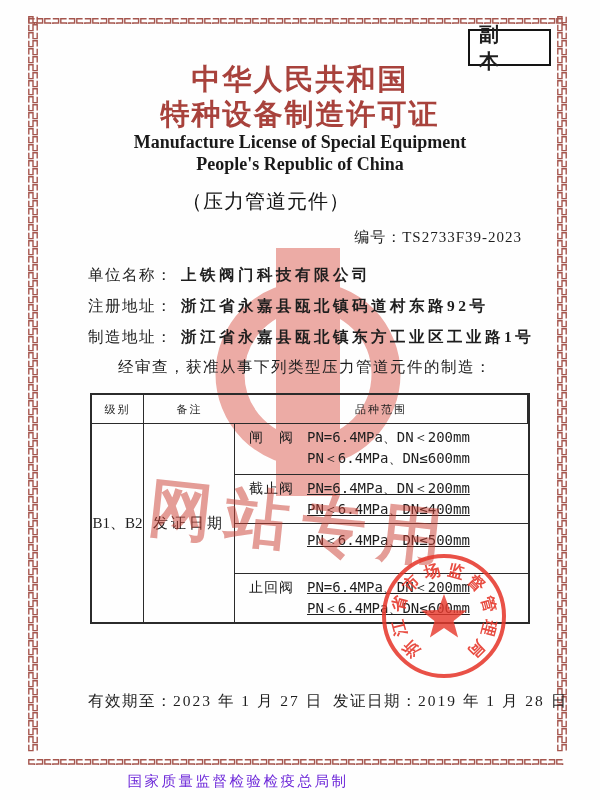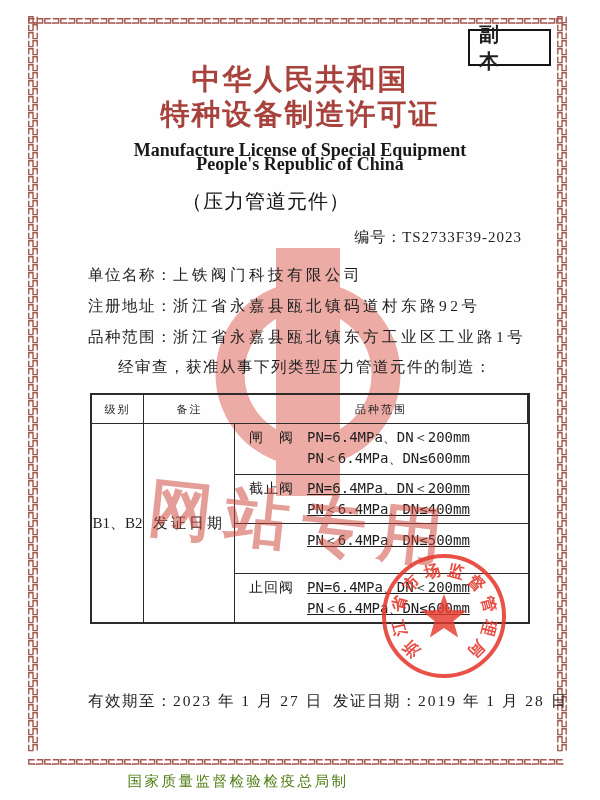--- a/index.html
+++ b/index.html
@@ -20,27 +20,27 @@
     left:468px; top:29px; width:70px; height:33px;
     border:2px solid #141414; display:flex; align-items:center; justify-content:center;
     font-size:20px; font-weight:bold; letter-spacing:9px; padding-left:9px;
     background:rgba(255,255,255,.6);
   }
   .title-cn{left:0; width:600px; text-align:center; color:#a8423c;
     font-family:Liberation Sans, sans-serif;
     font-weight:bold; font-size:29px; letter-spacing:2px;}
   #title1{top:60px;} #title2{top:95px;}
   .title-en{left:0; width:600px; text-align:center; font-weight:bold; font-size:18px; color:#191919;}
-  #en1{top:132px;margin-top:8px;} #en2{top:154px;}
+  #en1{top:132px;} #en2{top:154px;}
   .subtitle{left:0; width:532px; top:188px; text-align:center; font-size:20px; letter-spacing:1px; color:#111;}
   .license-no{top:228px; right:78px; font-size:15px; letter-spacing:1px;}
 
   .field{left:88px; font-size:15.5px; white-space:nowrap;}
-  .field .lab{letter-spacing:1.5px; }
-  .field .val{letter-spacing:3.5px;}
+  .field .lab{letter-spacing:1.5px; margin-right:8px;}
+  .field .val{letter-spacing:3.5px;font-weight:bold;}
   #field0{top:265px;} #field1{top:296px;} #field2{top:327px;}
   .note{left:118px; top:357px; font-size:15.5px; letter-spacing:1.5px;}
 
   
   #logo-wm{left:212px; top:246px; z-index:0;}
   
   .diag-wm{
     left:148px; top:480px; z-index:5; font-size:64px; font-weight:bold;
     font-family:"Liberation Sans","DejaVu Sans",sans-serif;
     color:rgba(202,60,48,0.5); letter-spacing:13px; white-space:nowrap;
@@ -74,21 +74,21 @@
 
   
   #seal{left:374px; top:546px; width:140px; height:140px; z-index:6;}
   #seal-chars{left:444px; top:616px; width:0; height:0; z-index:7;}
   .seal-char{
     position:absolute; left:-9px; top:-10px; width:18px; height:20px;
     font-size:16px; font-weight:bold; color:#e6392d; text-align:center;
     font-family:"Liberation Serif","DejaVu Serif",serif; opacity:.9;
   }
   .made-by{left:0; width:476px; top:772px; text-align:center; font-size:14.5px;
-    color:#4d7c0f; letter-spacing:2.5px;}
+    color:#6d28d9; letter-spacing:2.5px;}
 </style>
 </head>
 <body>
 
 <div class="page">
 
   <div class="strip" id="b-top"><svg width="540" height="10">
         <polyline points="6.6,0.8 0.8,0.8 0.8,5 6.6,5 6.6,9.2 0.8,9.2" fill="none" stroke="#a5564e" stroke-width="1.4"></polyline>
         <polyline points="8.8,0.8 14.6,0.8 14.6,5 8.8,5 8.8,9.2 14.6,9.2" fill="none" stroke="#a5564e" stroke-width="1.4"></polyline>
         <polyline points="22.6,0.8 16.8,0.8 16.8,5 22.6,5 22.6,9.2 16.8,9.2" fill="none" stroke="#a5564e" stroke-width="1.4"></polyline>
@@ -434,21 +434,21 @@
     <span>编号：</span><span>TS2733F39-2023</span>
   </div>
 
   <div class="abs field" id="field0">
     <span class="lab">单位名称：</span><span class="val">上铁阀门科技有限公司</span>
   </div>
   <div class="abs field" id="field1">
     <span class="lab">注册地址：</span><span class="val">浙江省永嘉县瓯北镇码道村东路92号</span>
   </div>
   <div class="abs field" id="field2">
-    <span class="lab">品种范围：</span><span class="val">浙江省永嘉县瓯北镇东方工业区工业路1号</span>
+    <span class="lab">制造地址：</span><span class="val">浙江省永嘉县瓯北镇东方工业区工业路1号</span>
   </div>
 
   <div class="abs note">经审查，获准从事下列类型压力管道元件的制造：</div>
 
   <div class="abs lic-table">
     <div class="cell th bR">级别</div>
     <div class="cell th">备注</div>
     <div class="cell th bR">品种范围</div>
 
     <div class="cell bR level-cell">B1、B2</div>

